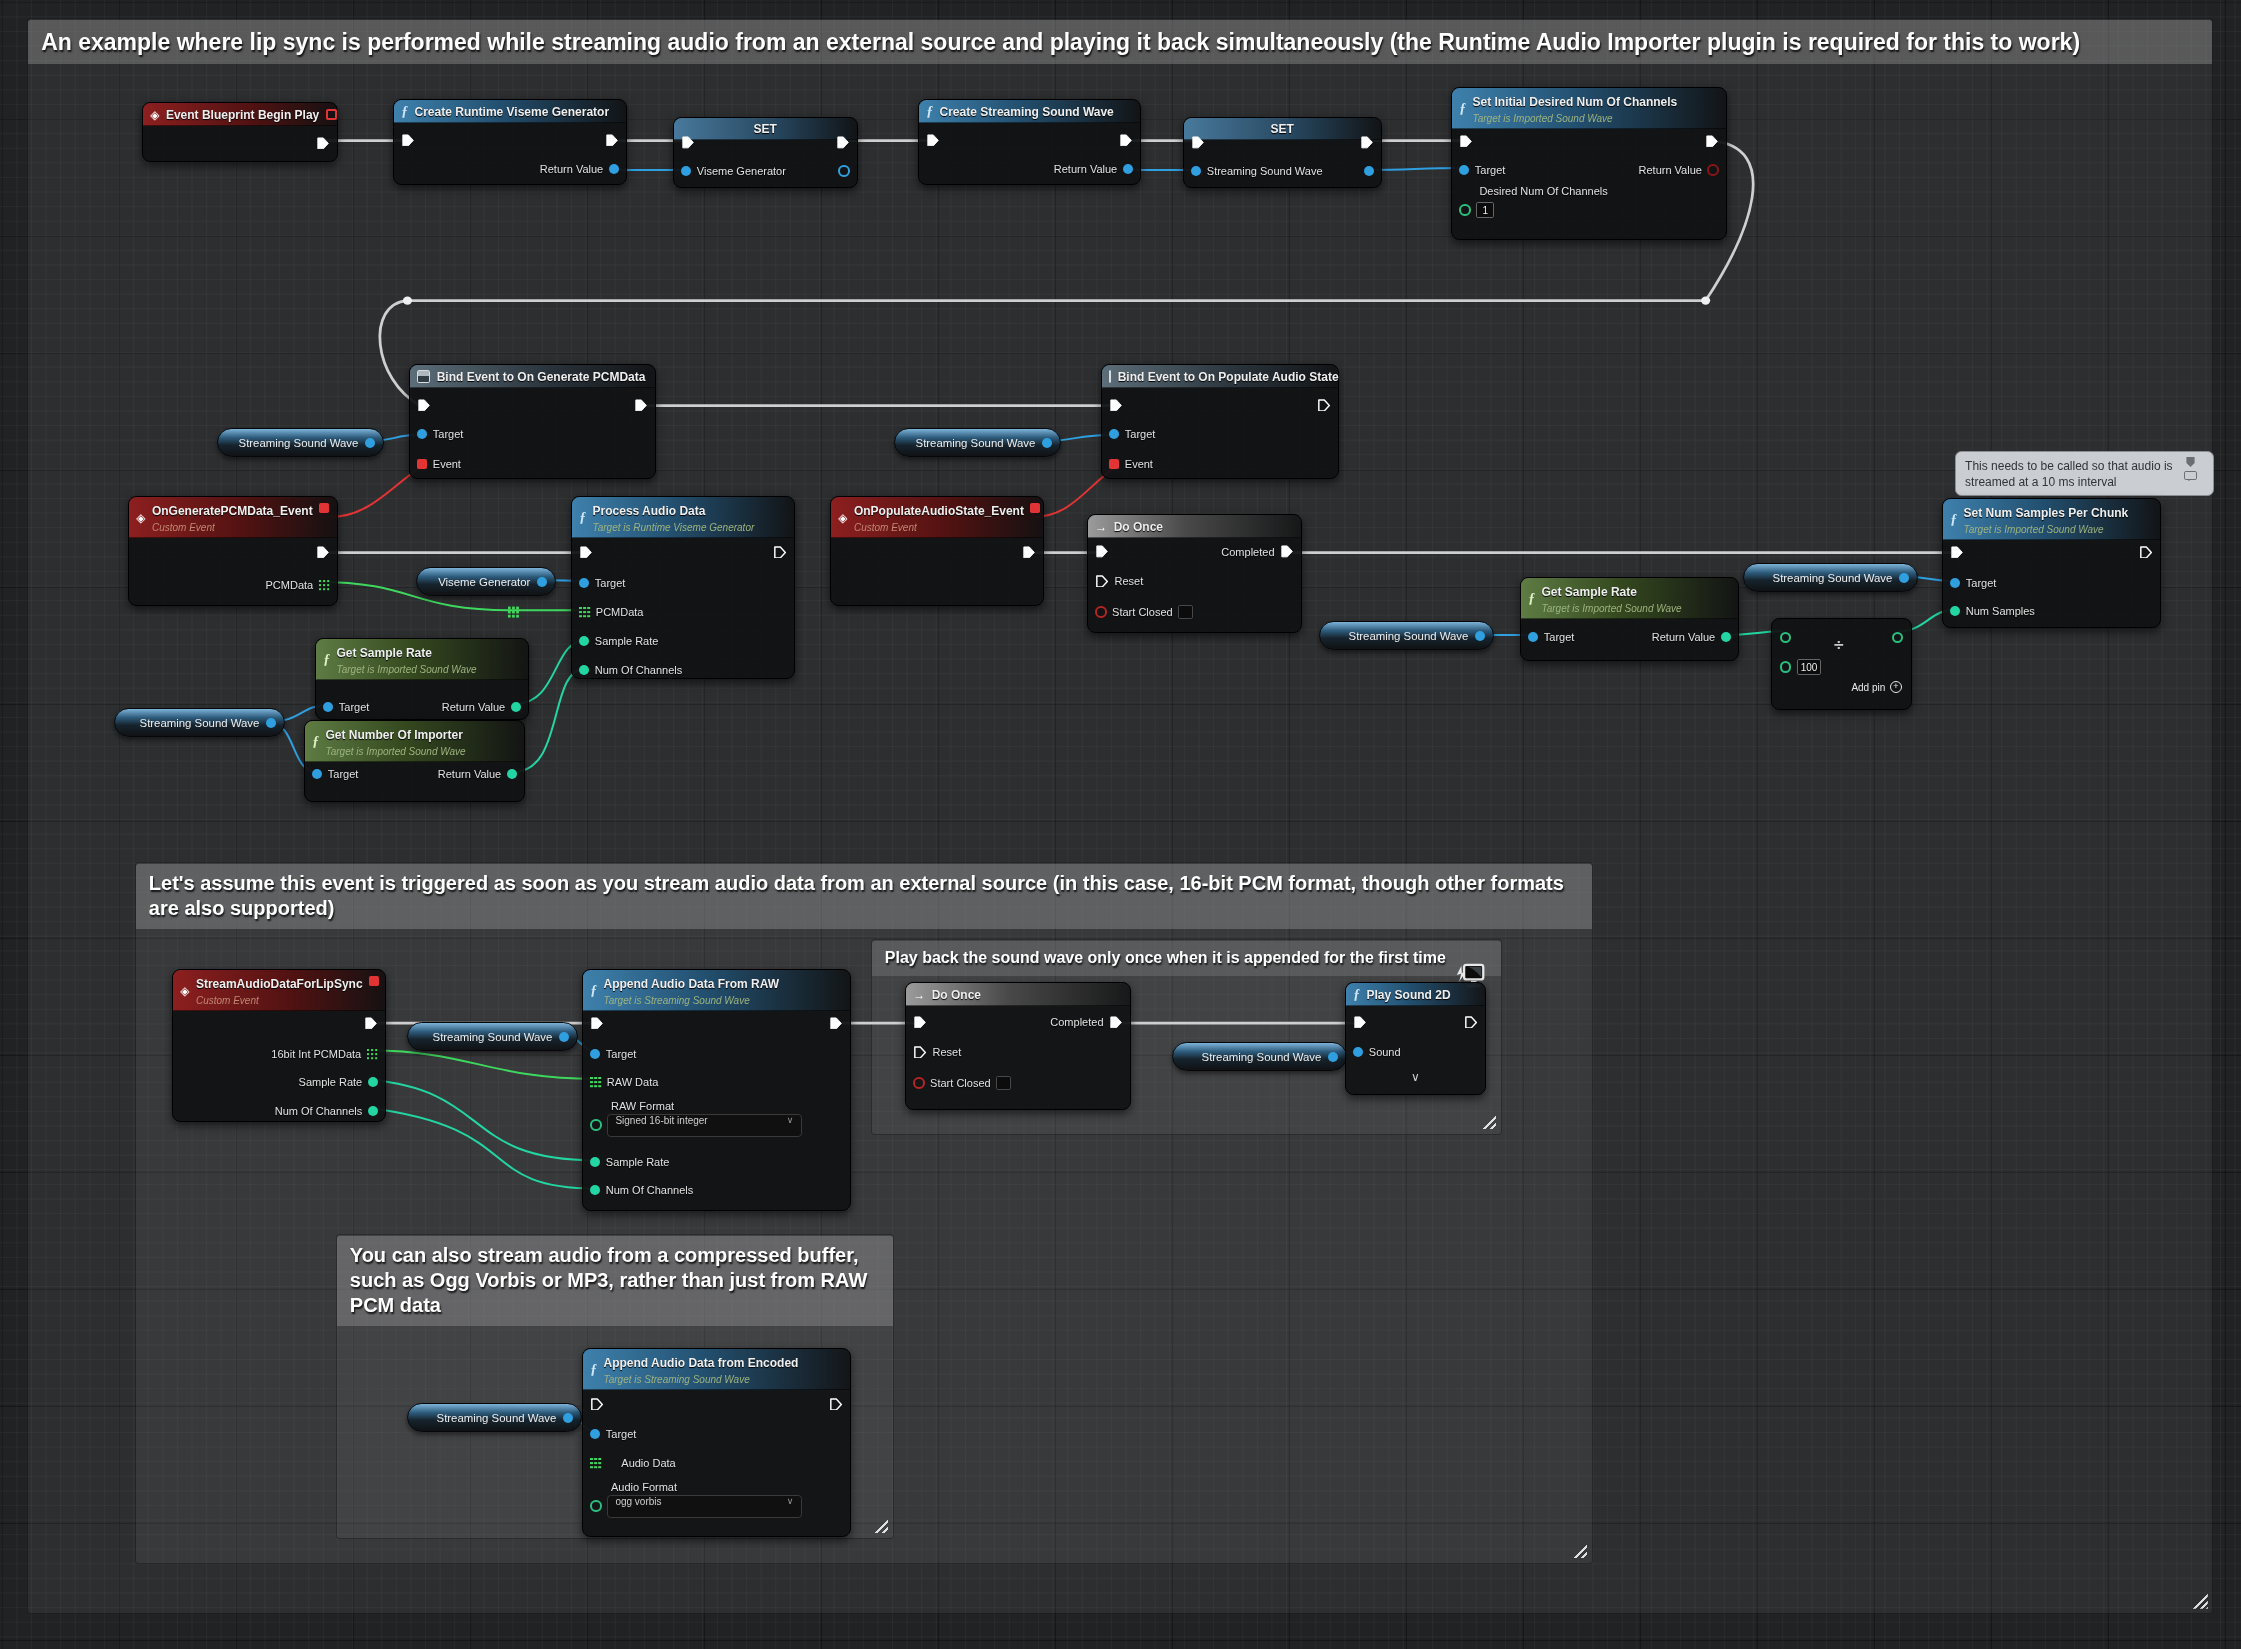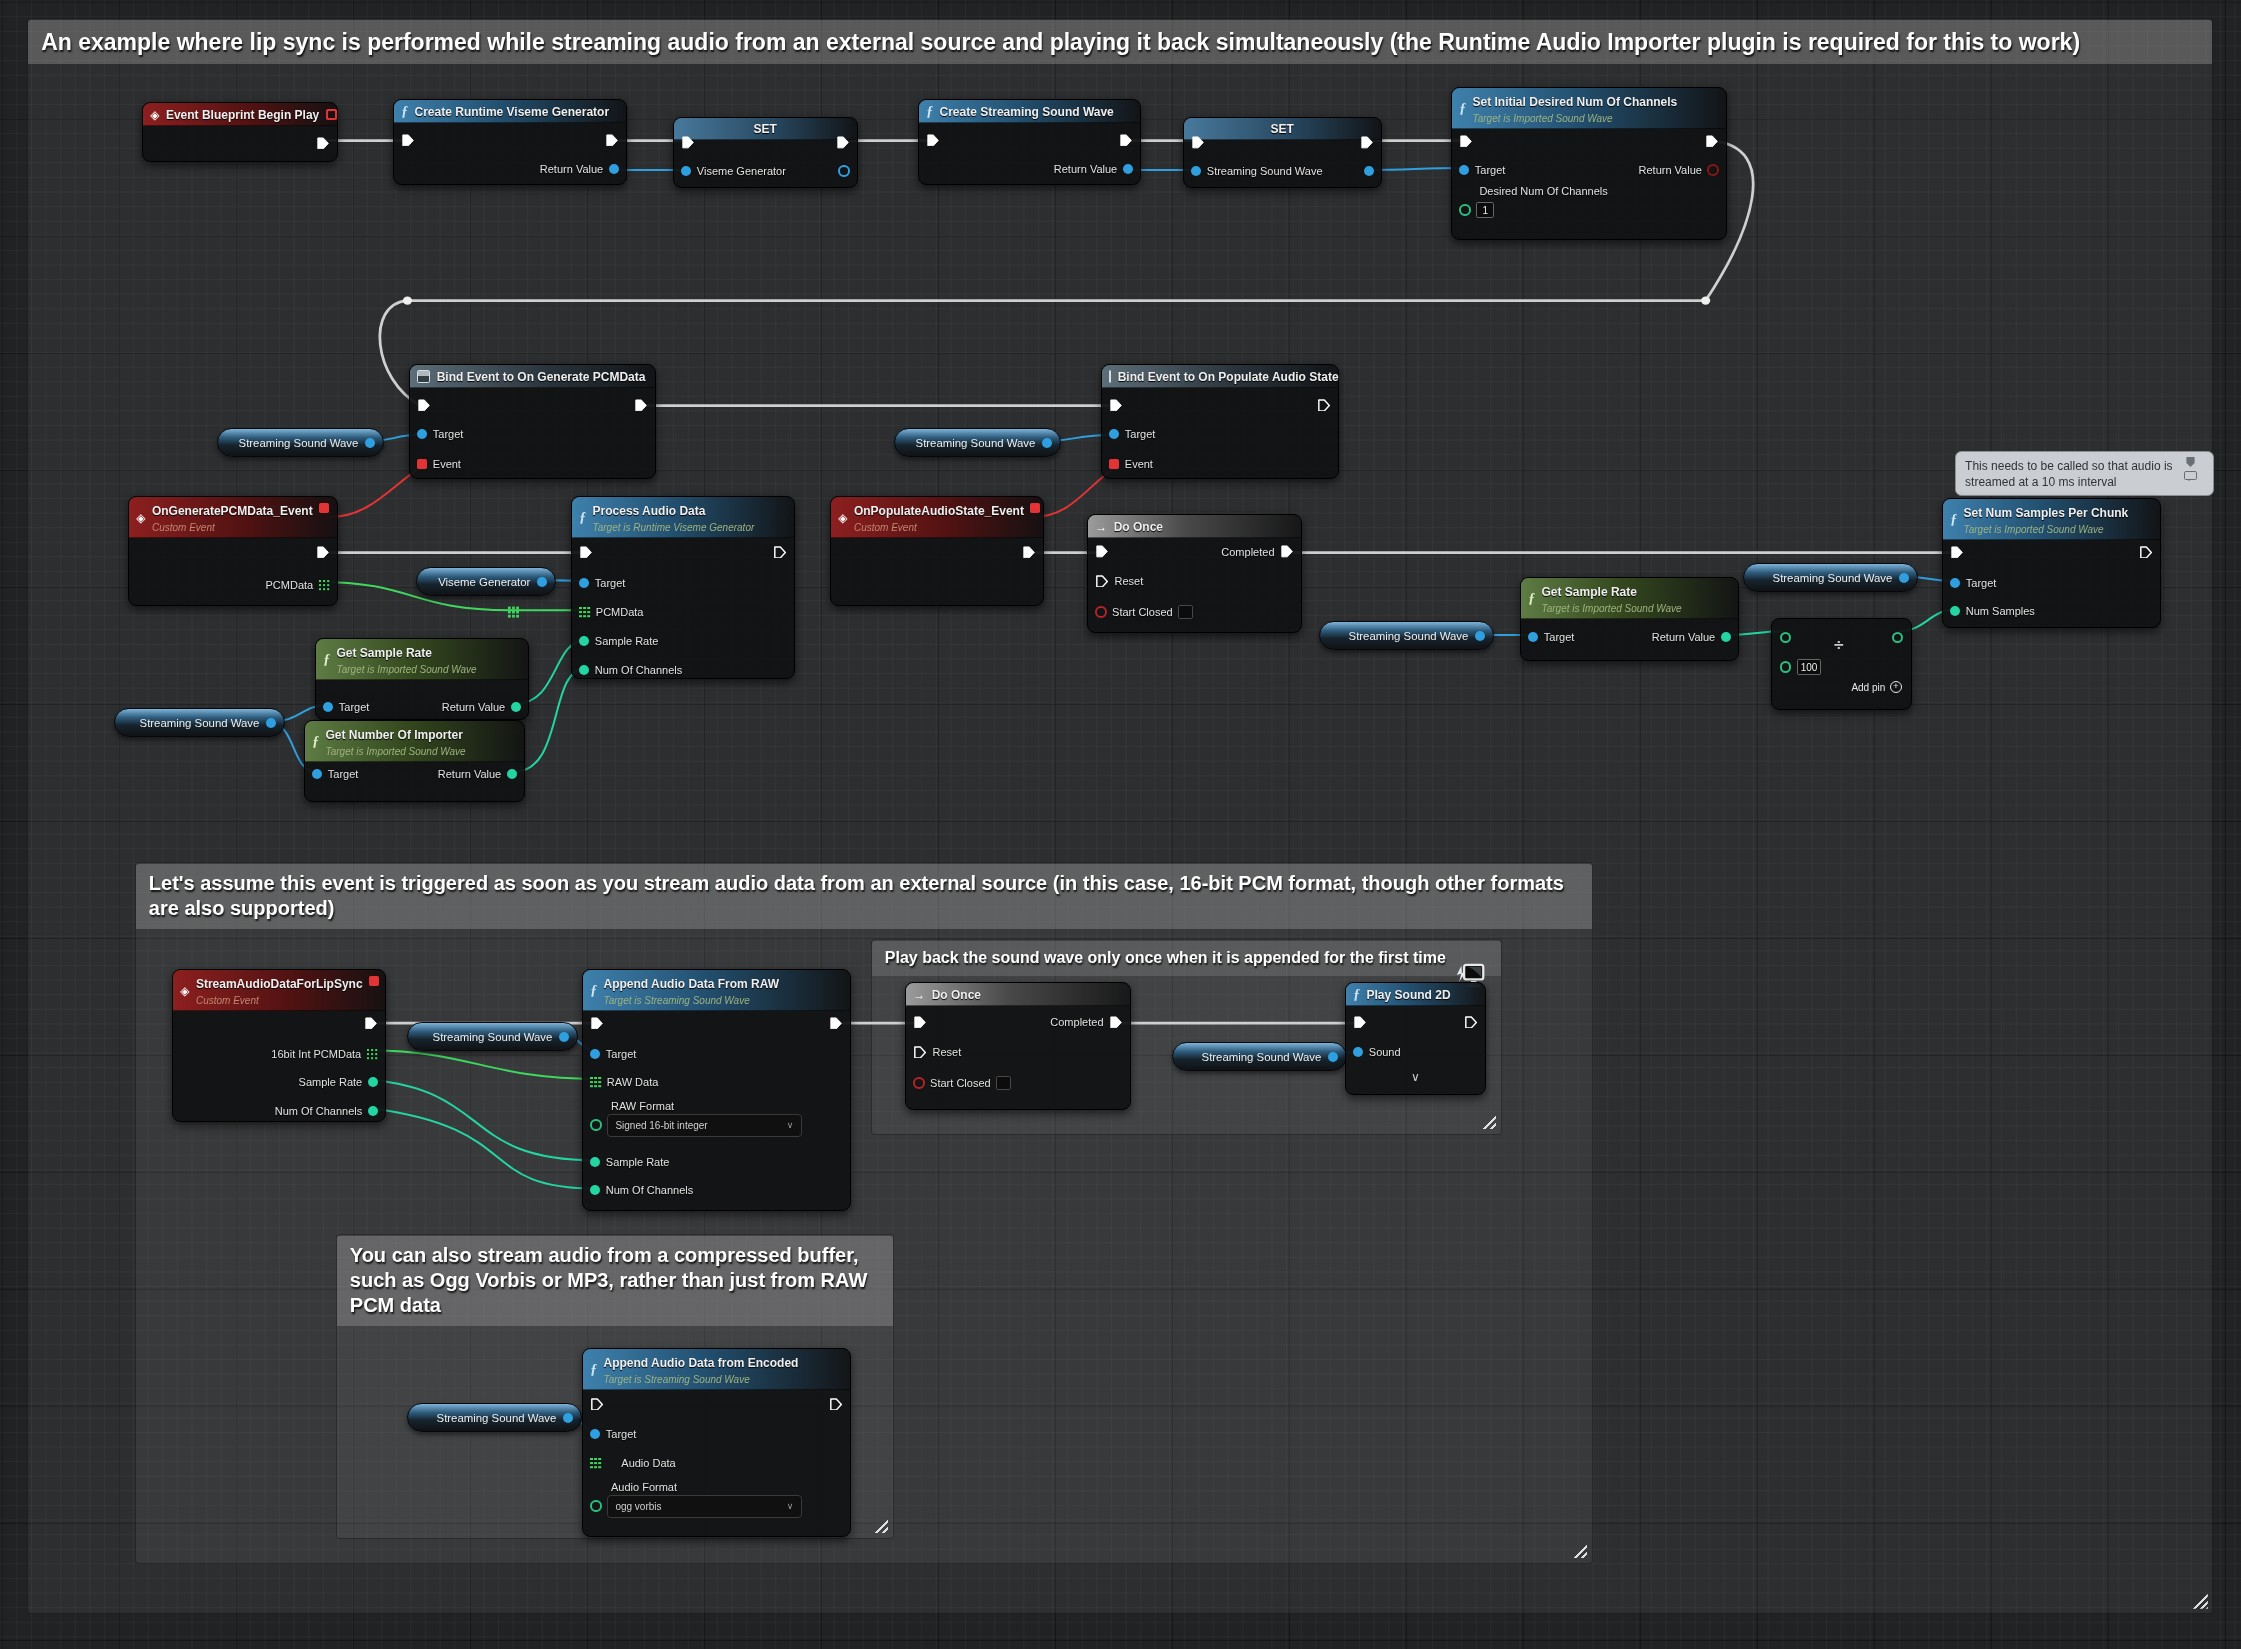--- a/index.html
+++ b/index.html
@@ -56,21 +56,21 @@
   .ring.gn{border-color:#2bbf7f;}
   .sqpin{width:10px;height:10px;background:#e23434;border-radius:1.8px;flex:0 0 auto;}
   .sqpin.h{width:7.3px;height:7.3px;background:transparent;border:2.3px solid #e23434;}
   .gpw{width:11px;height:11px;flex:0 0 auto;position:relative;}
   .gpw i{position:absolute;left:0;top:0;width:2.7px;height:2.7px;background:#3fd85e;
     box-shadow:4.1px 0 0 #3fd85e,8.2px 0 0 #3fd85e,0 4.1px 0 #3fd85e,4.1px 4.1px 0 #3fd85e,8.2px 4.1px 0 #3fd85e,0 8.2px 0 #3fd85e,4.1px 8.2px 0 #3fd85e,8.2px 8.2px 0 #3fd85e;}
   .cb{width:12.8px;height:12.8px;background:#0c0c0c;border:0.9px solid #484848;border-radius:1.8px;}
   .vbox{min-width:11px;height:13.7px;background:#0c0c0c;border:0.9px solid #666;border-radius:1.8px;color:#eee;
     font-size:10px;display:flex;align-items:center;justify-content:center;padding:0 2.7px;}
   .dd{height:21px;background:#101010;border:0.9px solid #3a3a3a;border-radius:3.7px;color:#cfcfcf;font-size:10px;
-    display:flex;align-items:center;justify-content:space-between;padding:0 7.3px;}
+    display:flex;justify-content:space-between;padding:0 7.3px;}
   .dd .chev{color:#9a9a9a;font-size:9.1px;}
   .pill{position:absolute;height:27.4px;border-radius:14.6px;border:0.9px solid #05070a;
     background:linear-gradient(180deg,#7db3d8 0%,#2d5b7c 32%,#16232d 60%,#101214 100%);
     display:flex;align-items:center;justify-content:flex-end;gap:6.4px;padding:0 8.2px 0 12.8px;
     color:#eee;font-size:11.4px;box-shadow:0 2.7px 5.5px rgba(0,0,0,.5);white-space:nowrap;}
   .tooltip{position:absolute;background:#caced2;border:0.9px solid #8a8f94;border-radius:6.4px;color:#30343a;
     font-size:12px;line-height:1.35;padding:5.5px 9.1px;}
   .ticons{position:absolute;display:flex;flex-direction:column;gap:3.7px;align-items:center;}
   .pinico{width:8.2px;height:10px;background:#6a6f74;clip-path:polygon(0 0,100% 0,100% 60%,50% 100%,0 60%);}
   .bubico{width:11px;height:7.3px;border:1.4px solid #6a6f74;border-radius:1.8px;position:relative;}

